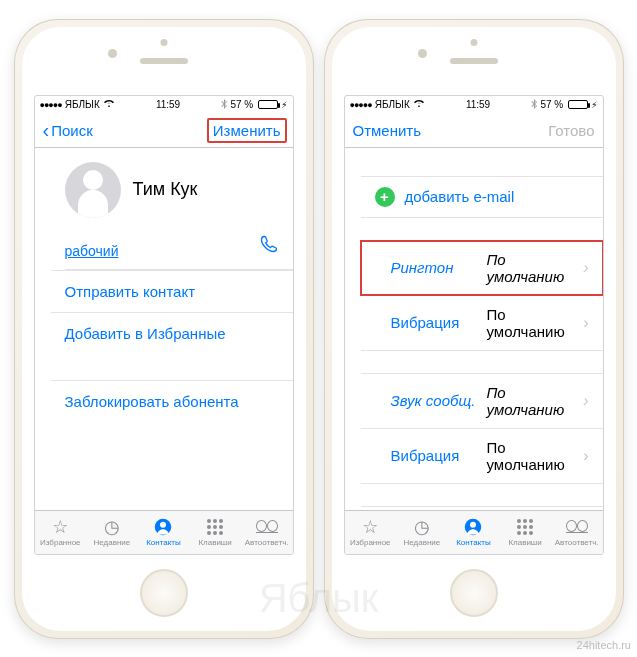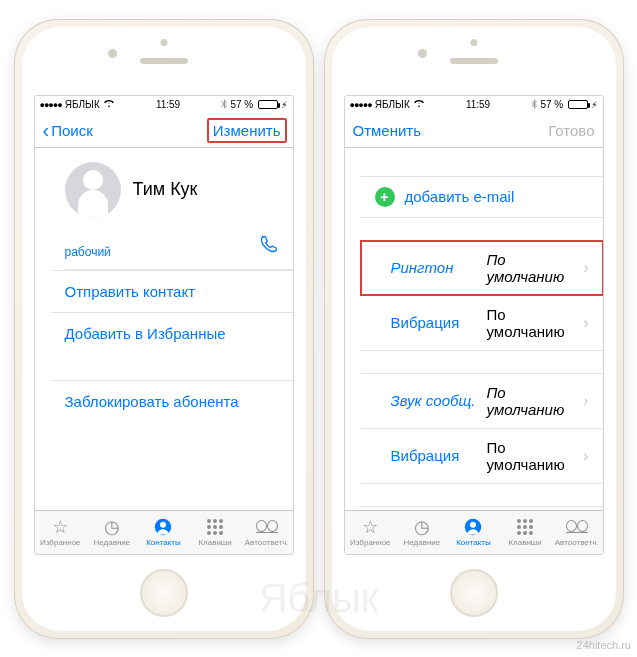--- a/index.html
+++ b/index.html
@@ -109,21 +109,21 @@
   }
   .avatar .sil::before {
     content:""; position:absolute; top:-20px; left:50%; transform:translateX(-50%);
     width:20px;height:20px; border-radius:50%; background:#fff;
   }
   .contact-name { font-size:18px; font-weight:400; }
 
   .sep { height:1px; background:#e3e3e6; margin-left:14px; }
 
   .phone-row { padding:6px 14px 10px; display:flex; justify-content:space-between; align-items:flex-end; }
-  .phone-row .info .lbl { color:#007aff; font-size:12px; }
+  .phone-row .info .lbl { color:#007aff; font-size:14px;text-decoration:underline; }
   .phone-row .info .num { font-size:16px; color:#000; }
   .call-icon { color:#007aff; font-size:20px; }
 
   .notes-lbl { padding:8px 14px 26px; color:#c3c3c8; font-size:14px; }
 
   .link-row { padding:12px 14px; color:#007aff; font-size:15px; border-top:1px solid #e3e3e6; }
   .link-row:last-of-type { border-bottom:1px solid #e3e3e6; }
 
   .block-row { margin-top:26px; padding:12px 14px 4px; color:#007aff; font-size:15px; border-top:1px solid #e3e3e6; }
 

